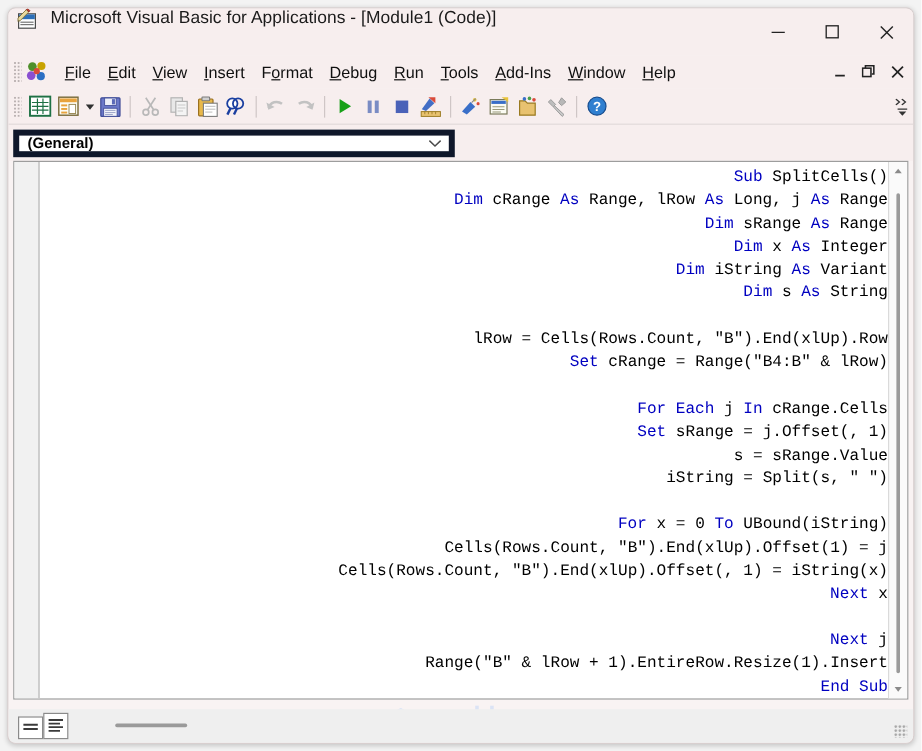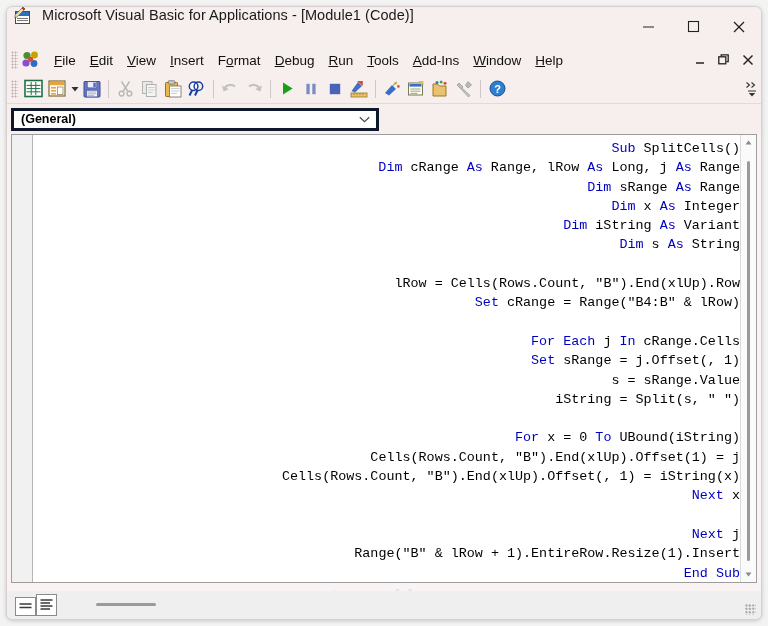--- a/index.html
+++ b/index.html
@@ -174,21 +174,21 @@
     background: #f7eeee;
     display: flex;
     align-items: center;
     padding: 0 4px;
     box-sizing: border-box;
     gap: 4px;
   }
   .combo {
     height: 23px;
     background: #ffffff;
-    border: 3px solid #0f172a;
+    border: 5px solid #0f172a;
     display: flex;
     align-items: center;
     box-sizing: border-box;
     position: relative;
     cursor: default;
   }
   .combo-general { width: 368px; }
   .combo-proc { flex: 1 1 auto; }
   .combo-text {
     font-family: "Liberation Sans", sans-serif;

